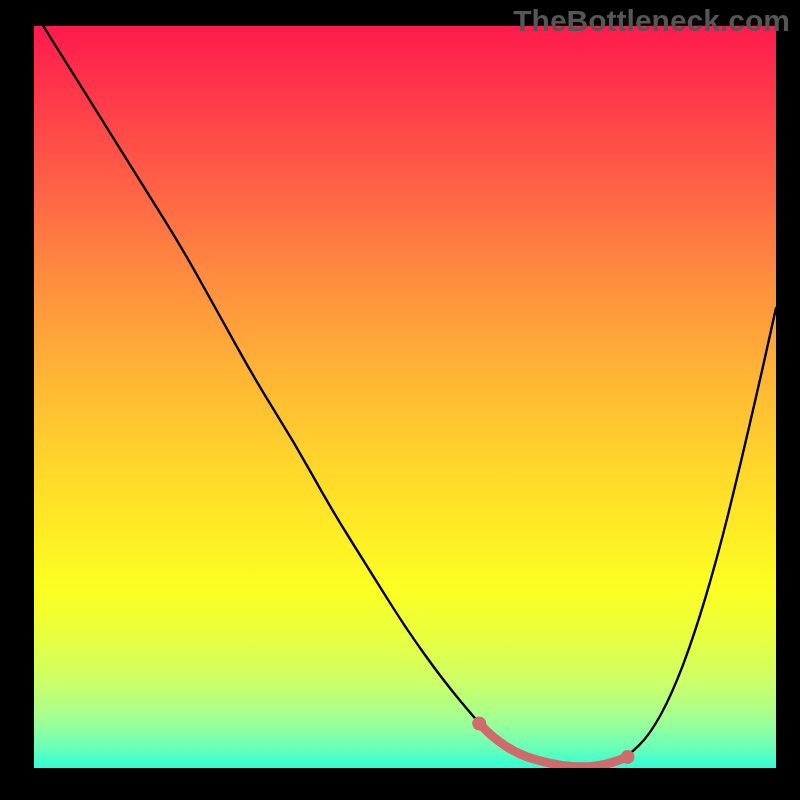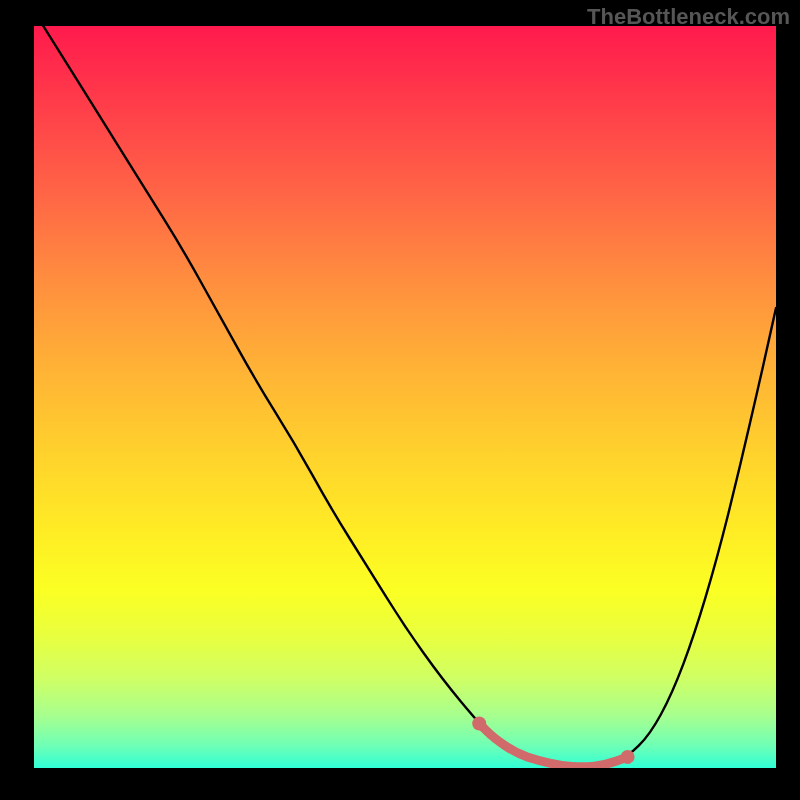--- a/index.html
+++ b/index.html
@@ -3,21 +3,21 @@
 <meta charset="utf-8">
 <style>
   * { margin: 0; padding: 0; box-sizing: border-box; }
   html, body { width: 800px; height: 800px; background: #000; overflow: hidden; }
   .container { position: relative; width: 800px; height: 800px; background: #000; }
   .watermark {
     position: absolute;
     top: 4px;
     right: 10px;
     font-family: Arial, Helvetica, sans-serif;
-    font-size: 22px;
+    font-size: 30px;
     font-weight: bold;
     color: #565656;
     z-index: 10;
   }
   .plot-area {
     position: absolute;
     left: 34px;
     top: 26px;
     width: 742px;
     height: 742px;

